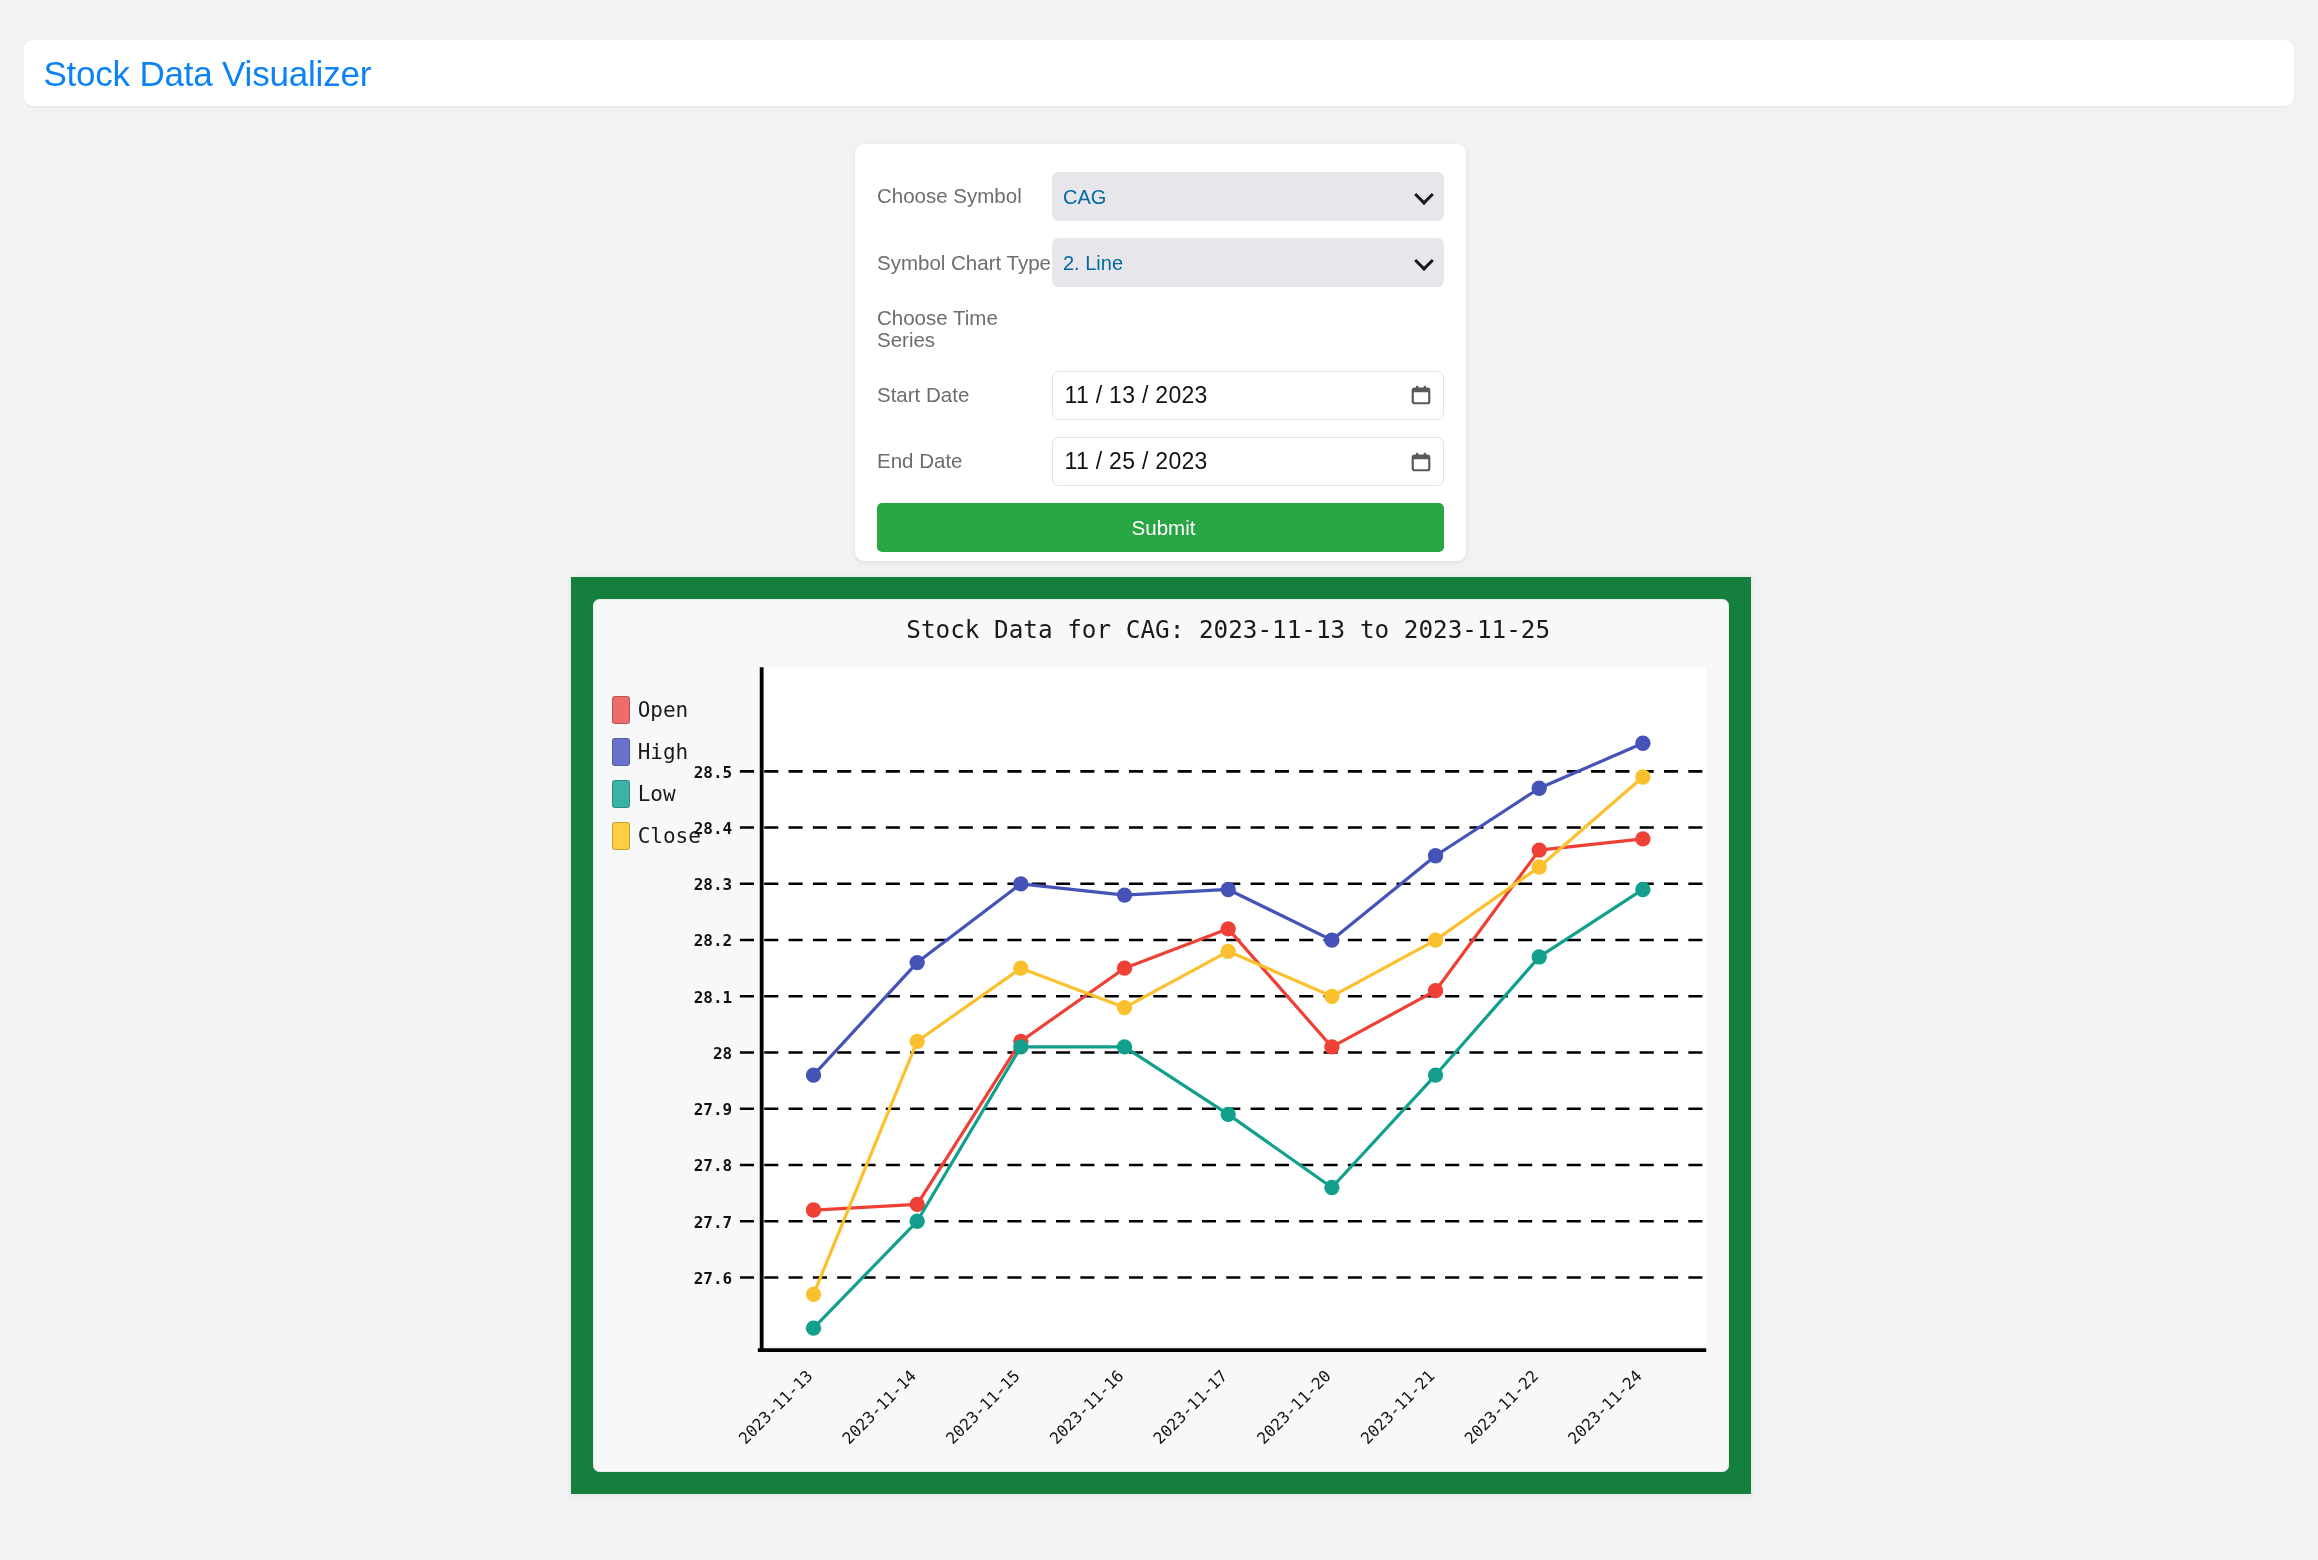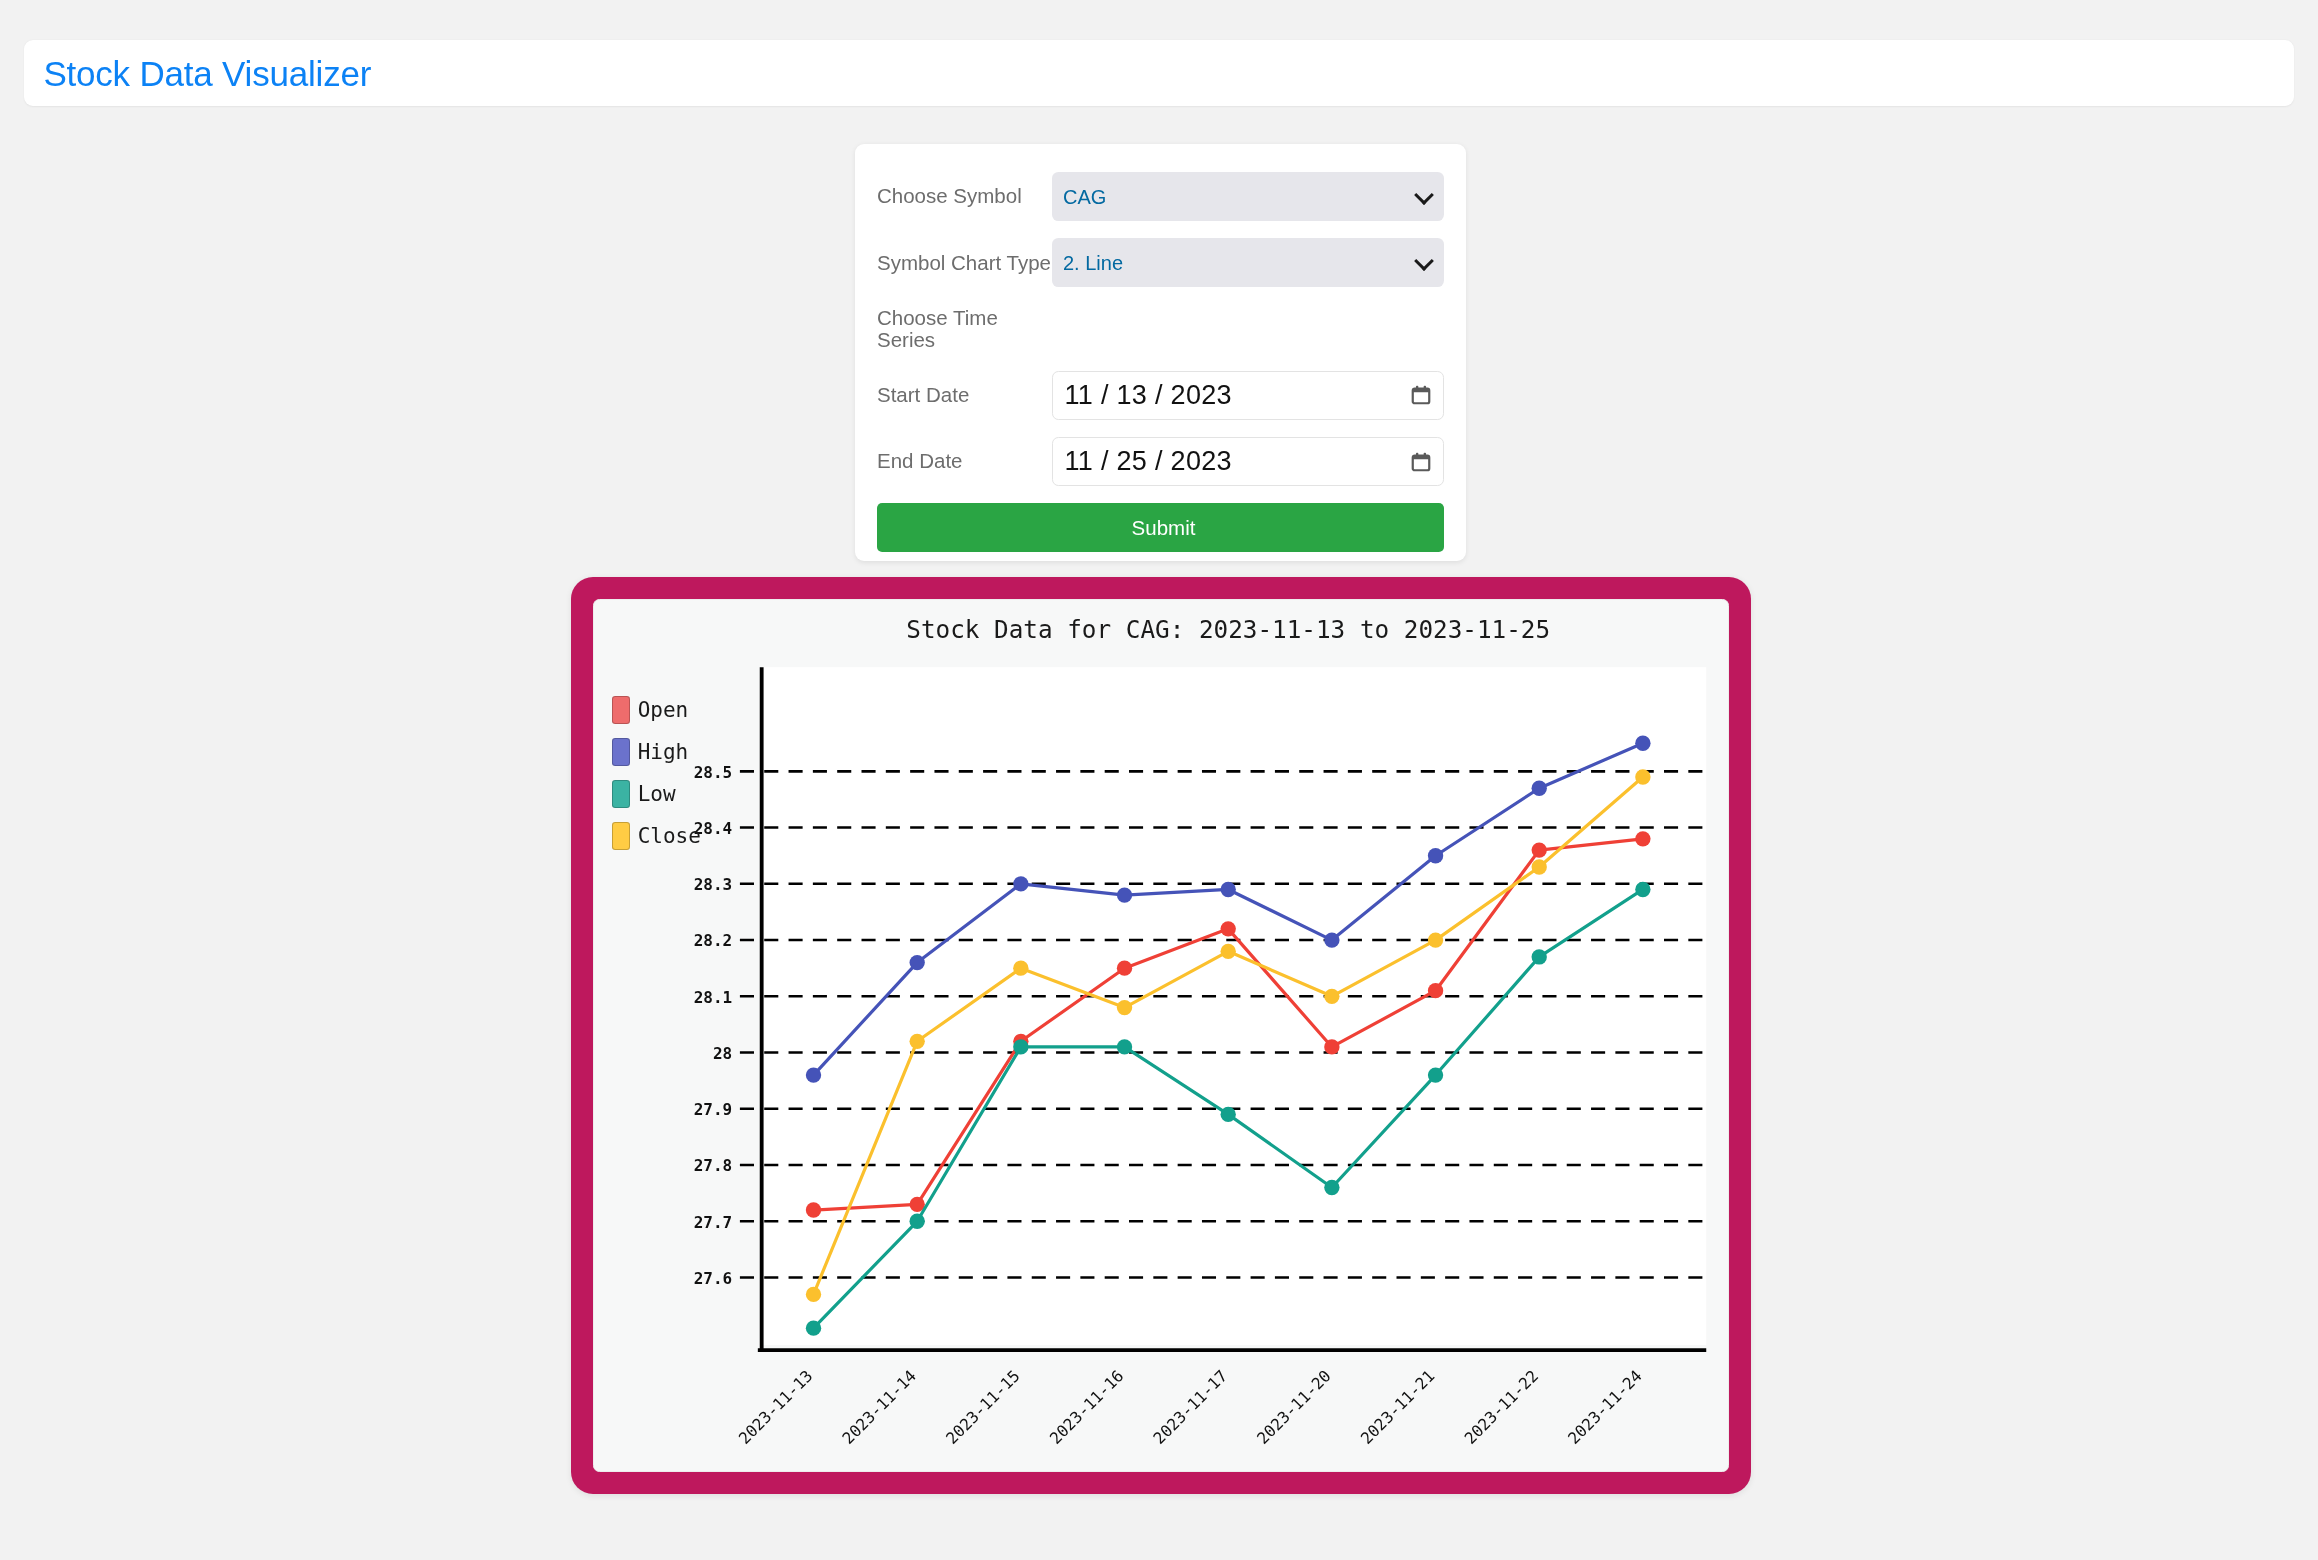--- a/index.html
+++ b/index.html
@@ -49,40 +49,40 @@
   .chev{
     position:absolute; right:13px; top:50%; width:14px; height:14px;
     margin-top:-9px; border-right:3.2px solid #1a1a1a; border-bottom:3.2px solid #1a1a1a;
     transform:rotate(45deg); pointer-events:none;
   }
 
   .datebox{
     width:100%; height:49px;
     background:#ffffff; border:1.3px solid #e3e3e3; border-radius:6.4px;
     display:flex; align-items:center; padding:0 11.5px;
-    font-size:27px; color:#111; letter-spacing:0.3px;
+    font-size:23px; color:#111; letter-spacing:0.3px;
     font-family:"Liberation Sans", sans-serif;
     cursor:text;
   }
   .datebox .dval{ flex:1 1 auto; }
   .cal-ico{ width:22px; height:22px; flex:0 0 22px; }
 
   .submit-btn{
     display:block; width:567px; height:49px; margin-top:16px;
     background:#2aa544; border:none; border-radius:5.1px;
     color:#ffffff; font-size:20.5px;
     font-family:"Liberation Sans", sans-serif;
     cursor:pointer;
     padding-left:12px;
   }
 
   
   .chart-card{
     position:absolute; left:571px; top:577px; width:1180px; height:917px;
-    background:#be185d; border-radius:22px;
+    background:#15803d; border-radius:0;
     box-shadow:0 1.3px 6.4px rgba(0,0,0,0.08);
     padding:22px;
   }
   .chart-inner{
     width:100%; height:100%;
     background:#f7f8f8; border:1.3px solid #ededed; border-radius:6.4px;
     position:relative; overflow:hidden;
   }
   .chart-svg{ position:absolute; left:0; top:0; width:100%; height:100%; }
 

